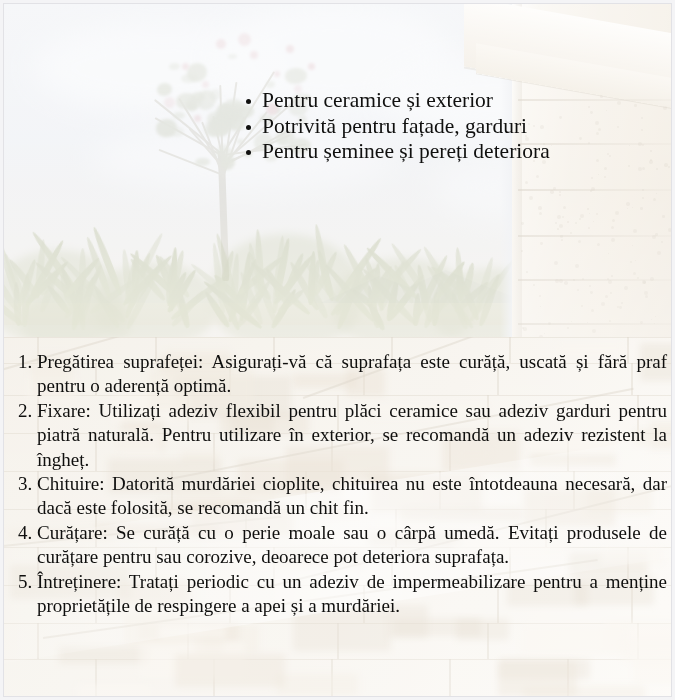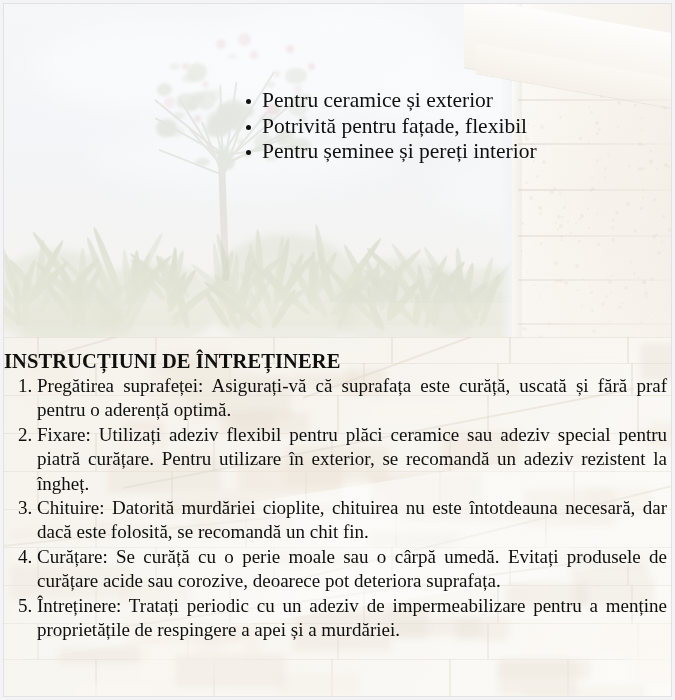--- a/index.html
+++ b/index.html
@@ -742,22 +742,22 @@
           <div class="pillar-speck" style="left:107px;top:335px;width:2.8px;height:2.8px;"></div>
         </div>
     </div>
 
     <div class="photo-wash"></div>
   </div>
 
   <div class="top-text">
     <ul class="util-list" id="util-list">
         <li><span class="dot"></span><span>Pentru ceramice și exterior</span></li>
-        <li><span class="dot"></span><span>Potrivită pentru fațade, flexibil</span></li>
-        <li><span class="dot"></span><span>Pentru șeminee și pereți interior</span></li>
+        <li><span class="dot"></span><span>Potrivită pentru fațade, garduri</span></li>
+        <li><span class="dot"></span><span>Pentru șeminee și pereți deteriora</span></li>
       </ul>
   </div>
 
   <div class="wall">
     <div id="wall-rows">
         <div class="wall-row" style="top:0px;height:0;"></div>
         <div class="wall-row" style="top:26px;height:0;"></div>
         <div class="wall-row" style="top:58px;height:0;"></div>
         <div class="wall-row" style="top:96px;height:0;"></div>
         <div class="wall-row" style="top:134px;height:0;"></div>
@@ -898,24 +898,23 @@
         <div class="wall-diag" style="left:260px;top:250px;width:480px;transform:rotate(-14deg);"></div>
         <div class="wall-diag" style="left:40px;top:300px;width:560px;transform:rotate(-8deg);"></div>
         <div class="wall-diag" style="left:300px;top:60px;width:380px;transform:rotate(-20deg);"></div>
         <div class="wall-diag" style="left:-20px;top:210px;width:300px;transform:rotate(-6deg);"></div>
       </div>
     <div class="wall-gloss"></div>
     <div class="wall-wash"></div>
   </div>
 
   <div class="bottom-text">
-    <div class="instr-title">INSTRUCȚIUNI DE ÎNTREȚINERE</div>
     <ol class="instr-list" id="instr-list">
         <li><span>Pregătirea suprafeței: Asigurați-vă că suprafața este curăță, uscată și fără praf pentru o aderență optimă.</span></li>
-        <li><span>Fixare: Utilizați adeziv flexibil pentru plăci ceramice sau adeziv special pentru piatră curățare. Pentru utilizare în exterior, se recomandă un adeziv rezistent la îngheț.</span></li>
+        <li><span>Fixare: Utilizați adeziv flexibil pentru plăci ceramice sau adeziv garduri pentru piatră naturală. Pentru utilizare în exterior, se recomandă un adeziv rezistent la îngheț.</span></li>
         <li><span>Chituire: Datorită murdăriei cioplite, chituirea nu este întotdeauna necesară, dar dacă este folosită, se recomandă un chit fin.</span></li>
-        <li><span>Curățare: Se curăță cu o perie moale sau o cârpă umedă. Evitați produsele de curățare acide sau corozive, deoarece pot deteriora suprafața.</span></li>
+        <li><span>Curățare: Se curăță cu o perie moale sau o cârpă umedă. Evitați produsele de curățare pentru sau corozive, deoarece pot deteriora suprafața.</span></li>
         <li><span>Întreținere: Tratați periodic cu un adeziv de impermeabilizare pentru a menține proprietățile de respingere a apei și a murdăriei.</span></li>
       </ol>
   </div>
 
   <div class="frame-edge"></div>
 </div>
 
 </body></html>

